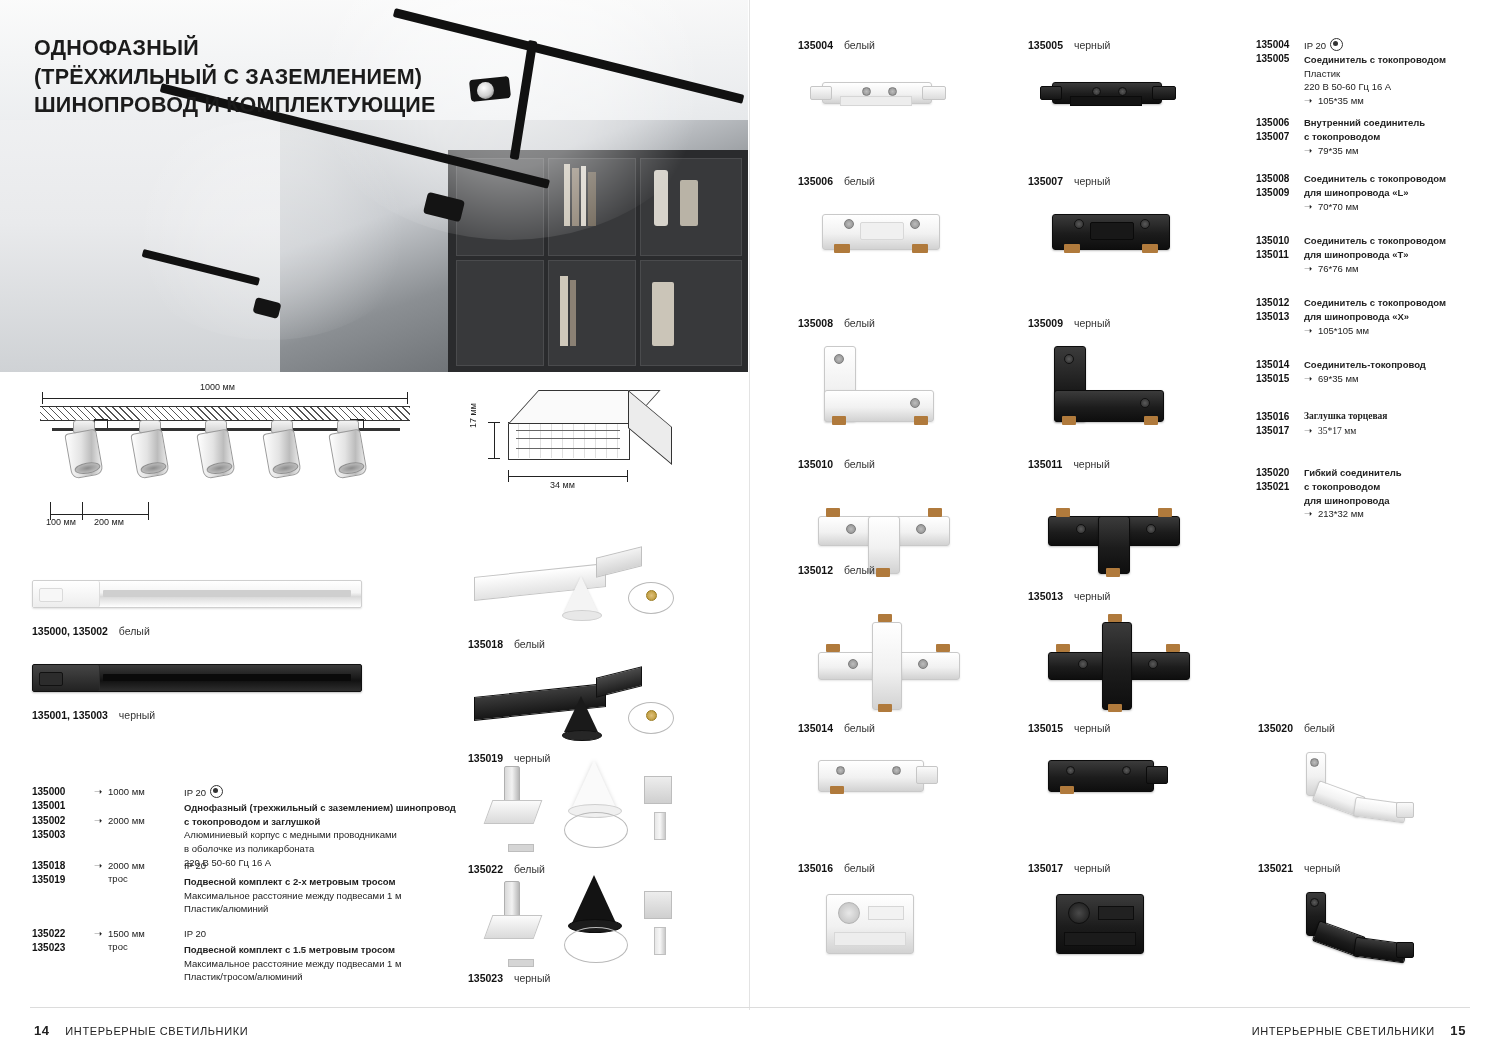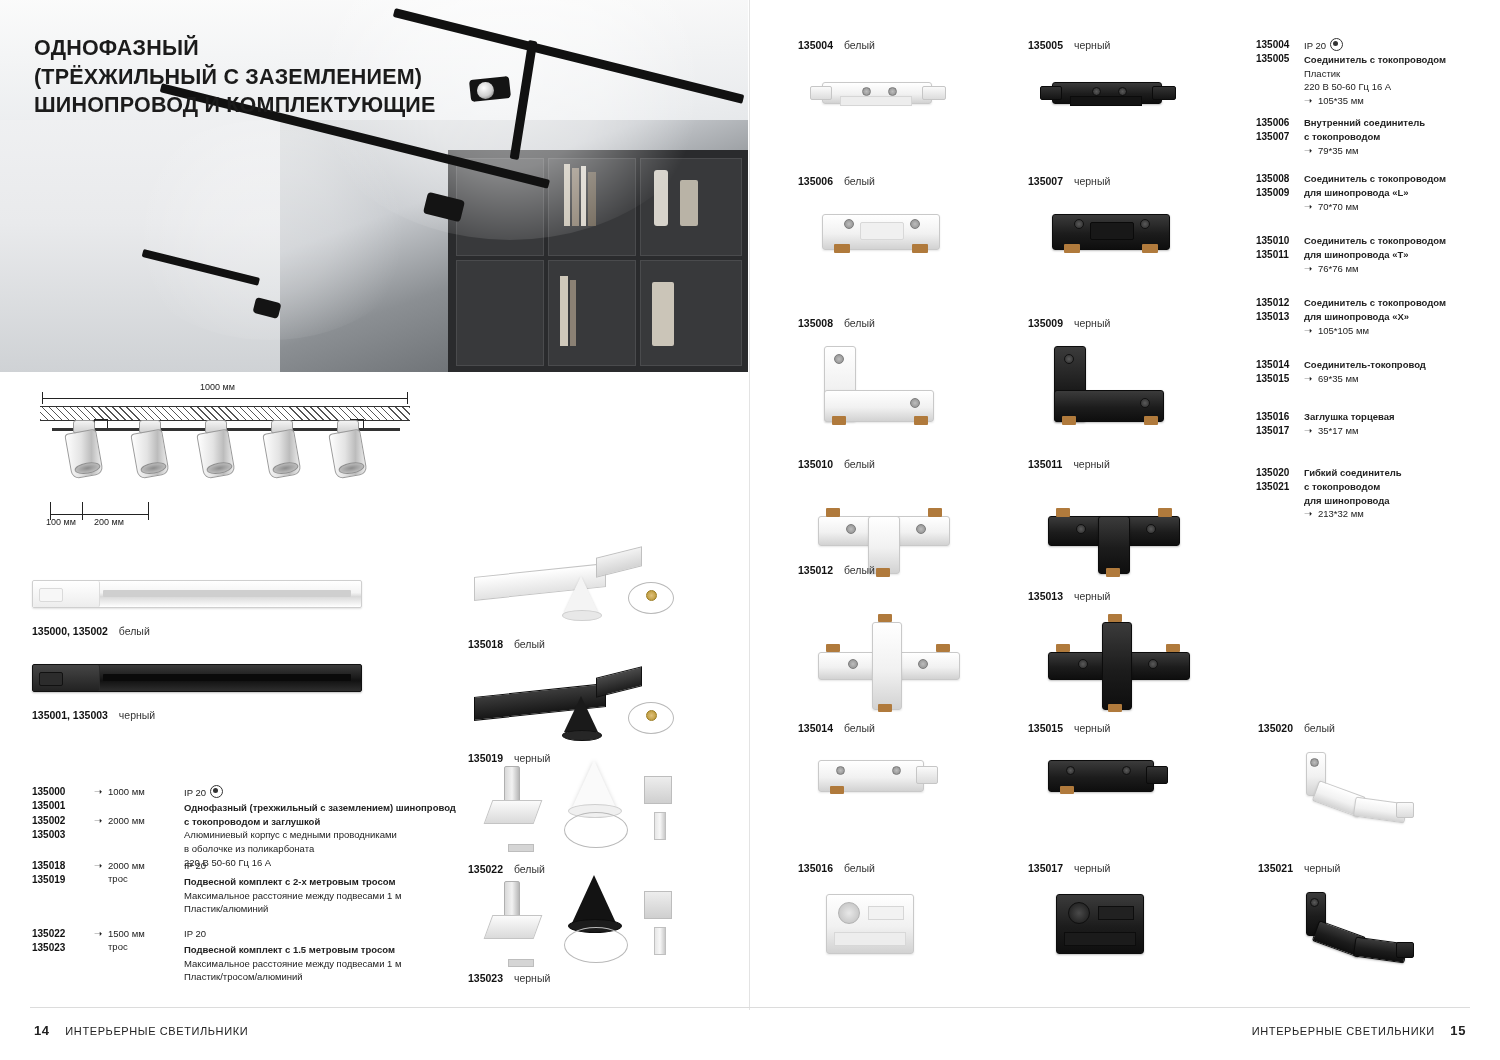--- a/index.html
+++ b/index.html
@@ -208,20 +208,48 @@
 
     <div class="dwg-line" style="left:20px;top:120px;width:1px;height:18px;"></div>
     <div class="dwg-line" style="left:52px;top:120px;width:1px;height:18px;"></div>
     <div class="dwg-line" style="left:118px;top:120px;width:1px;height:18px;"></div>
     <div class="dwg-line" style="left:20px;top:132px;width:32px;height:1px;"></div>
     <div class="dwg-line" style="left:52px;top:132px;width:66px;height:1px;"></div>
     <div class="dim-text" style="left:16px;top:135px;">100 мм</div>
     <div class="dim-text" style="left:64px;top:135px;">200 мм</div>
   </div>
 
+  <div class="profile" style="left:470px;top:380px;width:230px;height:140px;">
+
+    <div style="position:absolute;left:38px;top:42px;width:120px;height:36px;background:#ffffff;border:1.2px solid #333;"></div>
+    <div style="position:absolute;left:38px;top:42px;width:120px;height:36px;
+        background:repeating-linear-gradient(90deg,transparent 0 10px,#bbb 10px 11px);opacity:.45;"></div>
+    <div style="position:absolute;left:38px;top:42px;width:0;height:0;border-left:0;"></div>
+    <div style="position:absolute;left:158px;top:10px;width:0;height:0;border-bottom:32px solid transparent;border-left:0;"></div>
+
+    <div style="position:absolute;left:38px;top:10px;width:120px;height:32px;background:#fafafa;border:1.2px solid #333;
+        transform:skewX(-42deg);transform-origin:bottom left;"></div>
+
+    <div style="position:absolute;left:158px;top:10px;width:42px;height:36px;background:#ececec;border:1.2px solid #333;
+        transform:skewY(40deg);transform-origin:top left;"></div>
+
+    <div style="position:absolute;left:46px;top:50px;width:104px;height:1px;background:#666;"></div>
+    <div style="position:absolute;left:46px;top:58px;width:104px;height:1px;background:#666;"></div>
+    <div style="position:absolute;left:46px;top:68px;width:104px;height:1px;background:#666;"></div>
+
+    <div class="dwg-line" style="left:24px;top:42px;width:1px;height:36px;"></div>
+    <div class="dwg-line" style="left:18px;top:42px;width:12px;height:1px;"></div>
+    <div class="dwg-line" style="left:18px;top:78px;width:12px;height:1px;"></div>
+    <div class="dim-text" style="left:-2px;top:48px;transform:rotate(-90deg);transform-origin:left top;width:40px;">17 мм</div>
+
+    <div class="dwg-line" style="left:38px;top:96px;width:120px;height:1px;"></div>
+    <div class="dwg-line" style="left:38px;top:90px;width:1px;height:12px;"></div>
+    <div class="dwg-line" style="left:157px;top:90px;width:1px;height:12px;"></div>
+    <div class="dim-text" style="left:80px;top:100px;">34 мм</div>
+  </div>
 
   <div class="photo" style="left:32px;top:576px;width:330px;height:40px;">
     <div class="rail-w" style="left:0;top:4px;width:328px;">
       <div class="endcap"></div>
       <div class="slot"></div>
       <div style="position:absolute;left:6px;top:7px;width:22px;height:12px;background:#f7f7f7;border:1px solid #dadada;border-radius:2px;"></div>
     </div>
   </div>
   <div class="cap" style="left:32px;top:625px;">
     <span class="code">135000, 135002</span>
@@ -642,21 +670,21 @@
         <div class="smalltxt bold">Соединитель-токопровод</div>
         <div class="smalltxt"><span class="arrow-icon">➝</span><span>69*35 мм</span></div>
       </div>
     </div>
 
     <div style="position:relative;height:56px;">
       <div class="codes">
         <div>135016</div>
         <div>135017</div>
       </div>
-      <div style="position:absolute;left:48px;top:0;width:190px;">
+      <div style="position:absolute;left:48px;top:0;width:190px;font-family:Liberation Serif, serif;">
         <div class="smalltxt bold">Заглушка торцевая</div>
         <div class="smalltxt"><span class="arrow-icon">➝</span><span>35*17 мм</span></div>
       </div>
     </div>
 
     <div style="position:relative;height:70px;">
       <div class="codes">
         <div>135020</div>
         <div>135021</div>
       </div>

